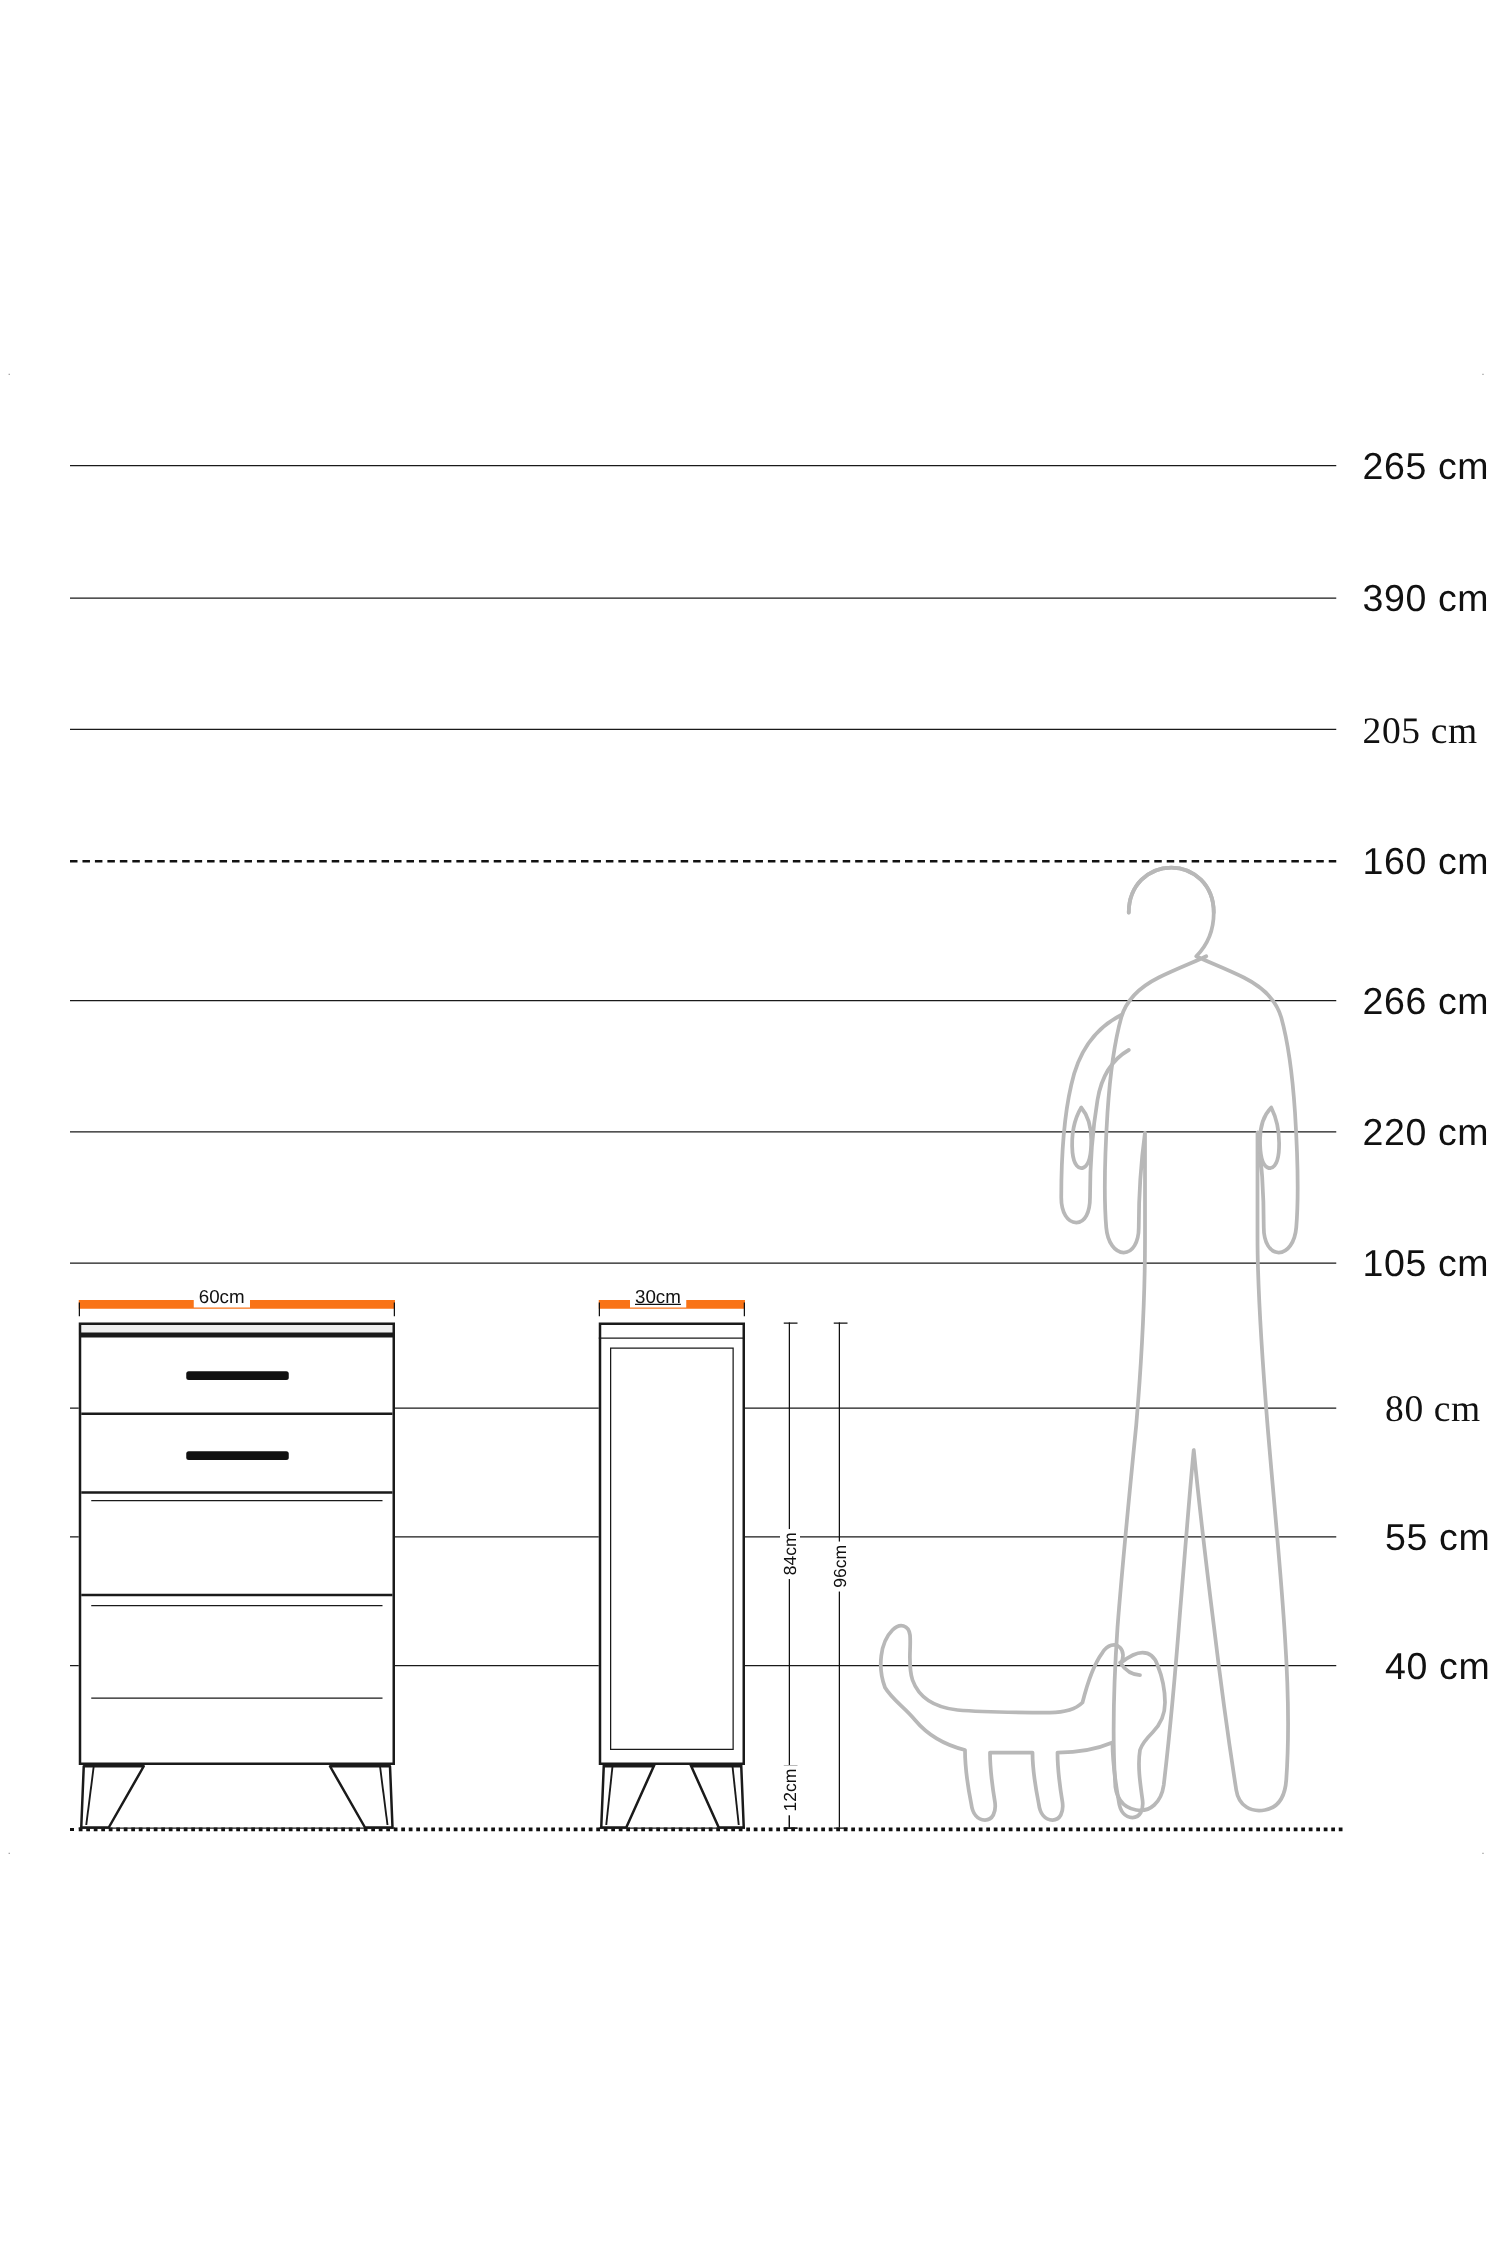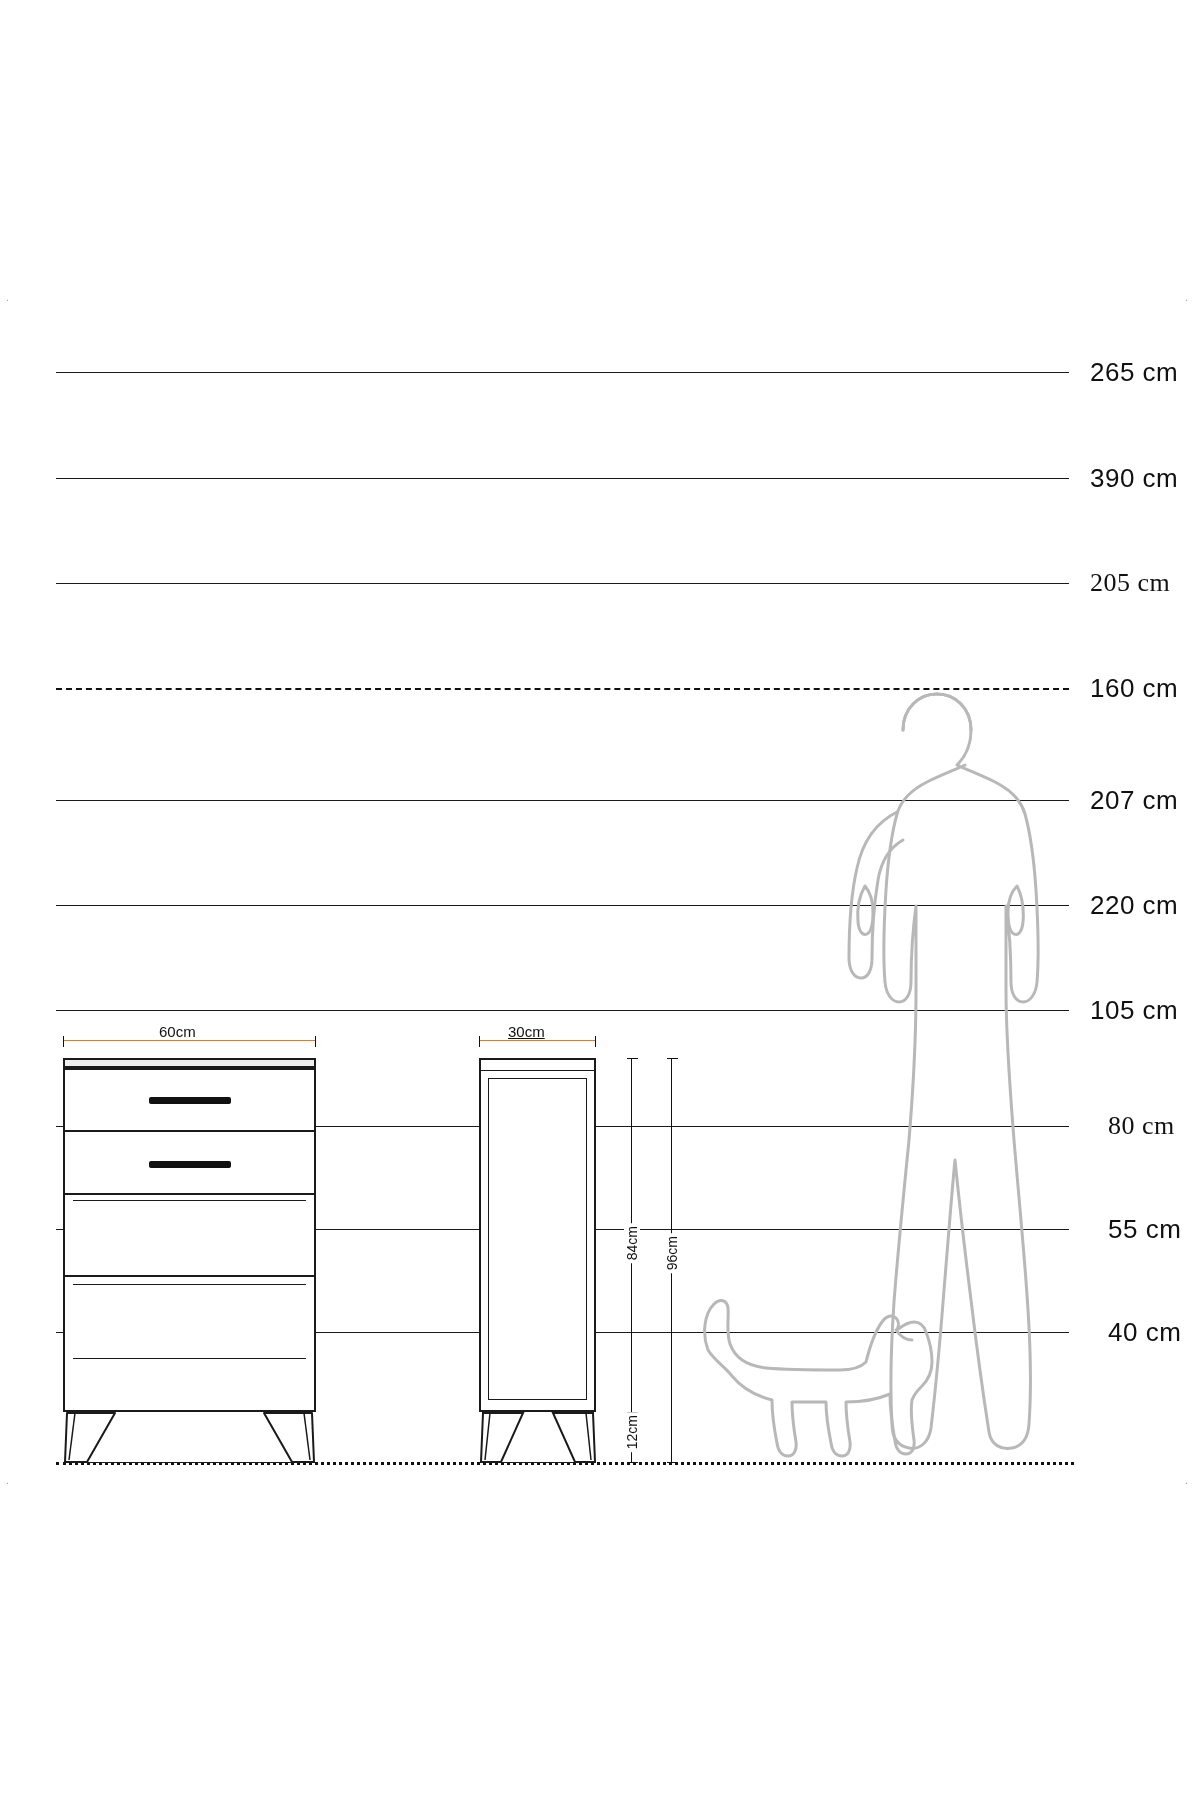--- a/index.html
+++ b/index.html
@@ -9,36 +9,36 @@
     position:relative;overflow:hidden;
   }
   #stage{position:absolute;left:0;top:0;width:1200px;height:1800px;}
 
   .corner-tick{position:absolute;width:6px;height:6px;color:#9a9a9a;font-size:10px;line-height:6px;}
 
   
   .rule{position:absolute;height:0;border-top:1px solid #1a1a1a;}
   .rule.dashed{border-top:2px dashed #111;}
   .rule-label{
-    position:absolute;font-size:26px;color:#111;letter-spacing:.5px;
+    position:absolute;font-size:30px;color:#111;letter-spacing:.5px;
     white-space:nowrap;
   }
 
   .ground{position:absolute;height:0;border-top:3px dotted #111;}
 
   
   .unit{position:absolute;box-sizing:border-box;}
   .cab-body{position:absolute;box-sizing:border-box;border:2px solid #1a1a1a;background:#fff;}
   .cab-line{position:absolute;border-top:2px solid #1a1a1a;height:0;}
   .cab-thin{position:absolute;border-top:1px solid #1a1a1a;height:0;}
   .handle{position:absolute;background:#111;border-radius:2px;}
   .leg{position:absolute;}
 
   
-  .dim-h{position:absolute;border-top:1px solid #f97316;height:0;}
+  .dim-h{position:absolute;border-top:7px solid #f97316;height:0;}
   .dim-h .cap{position:absolute;top:-5px;width:0;height:11px;border-left:1px solid #111;}
   .dim-label{position:absolute;font-size:15px;color:#111;background:#fff;padding:0 4px;white-space:nowrap;}
   .dim-v{position:absolute;border-left:1px solid #111;width:0;}
   .dim-v .capv{position:absolute;left:-5px;width:11px;height:0;border-top:1px solid #111;}
   .dim-vlabel{
     position:absolute;font-size:14px;color:#111;background:#fff;
     writing-mode:vertical-rl;transform:rotate(180deg);padding:3px 0;white-space:nowrap;
   }
 
   svg{display:block;overflow:visible;}
@@ -60,21 +60,21 @@
   <div class="rule" style="left:56px;top:478px;width:1013px;"></div>
   <div class="rule-label" style="left:1090px;top:463px;">390 cm</div>
 
   <div class="rule" style="left:56px;top:583px;width:1013px;"></div>
   <div class="rule-label" style="left:1090px;top:568px;font-family:Liberation Serif, serif;">205 cm</div>
 
   <div class="rule dashed" style="left:56px;top:688px;width:1013px;"></div>
   <div class="rule-label" style="left:1090px;top:673px;">160 cm</div>
 
   <div class="rule" style="left:56px;top:800px;width:1013px;"></div>
-  <div class="rule-label" style="left:1090px;top:785px;">207 cm</div>
+  <div class="rule-label" style="left:1090px;top:785px;">266 cm</div>
 
   <div class="rule" style="left:56px;top:905px;width:1013px;"></div>
   <div class="rule-label" style="left:1090px;top:890px;">220 cm</div>
 
   <div class="rule" style="left:56px;top:1010px;width:1013px;"></div>
   <div class="rule-label" style="left:1090px;top:995px;">105 cm</div>
 
   <div class="rule" style="left:56px;top:1126px;width:1013px;"></div>
   <div class="rule-label" style="left:1108px;top:1111px;font-family:Liberation Serif, serif;">80 cm</div>
 

